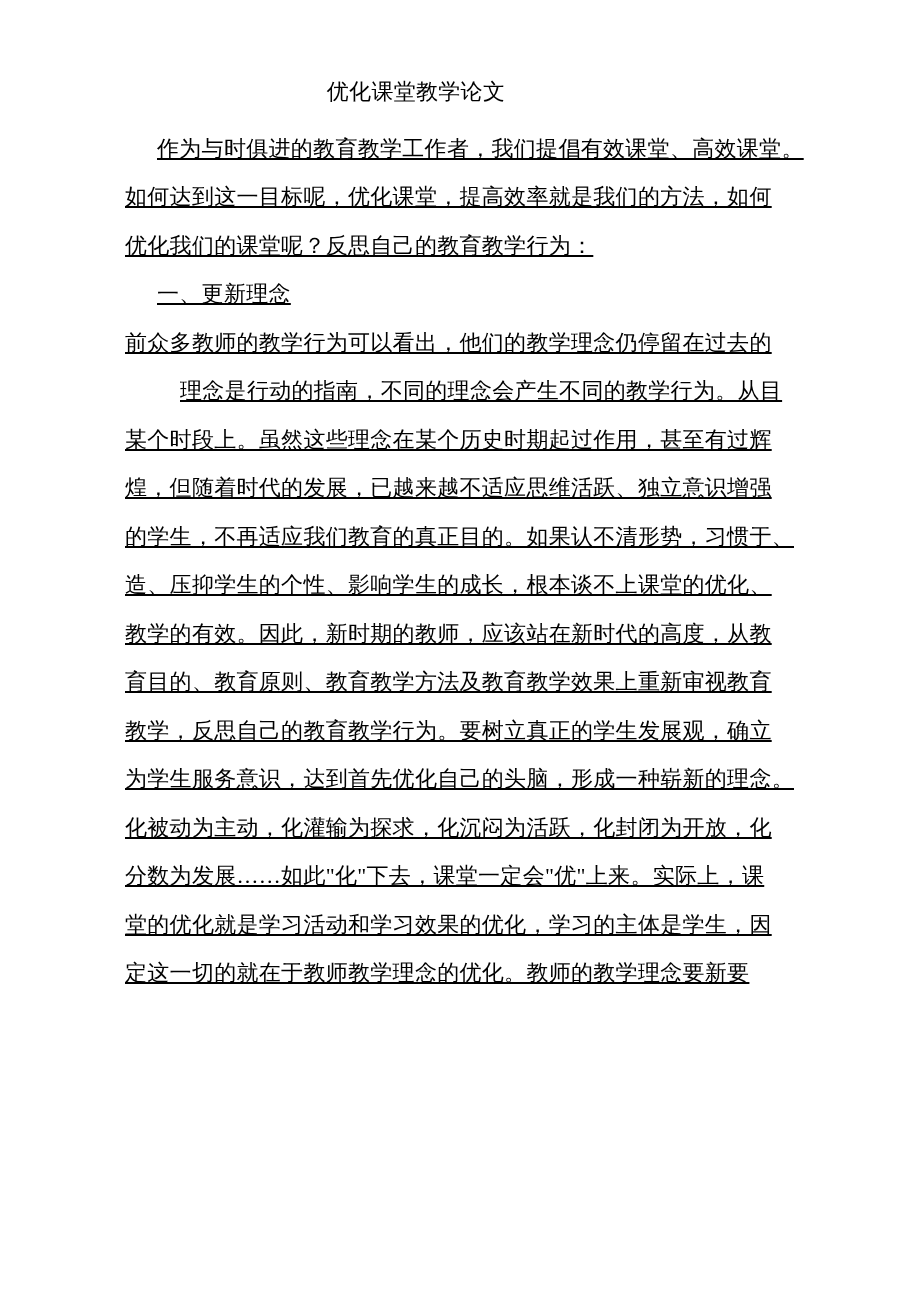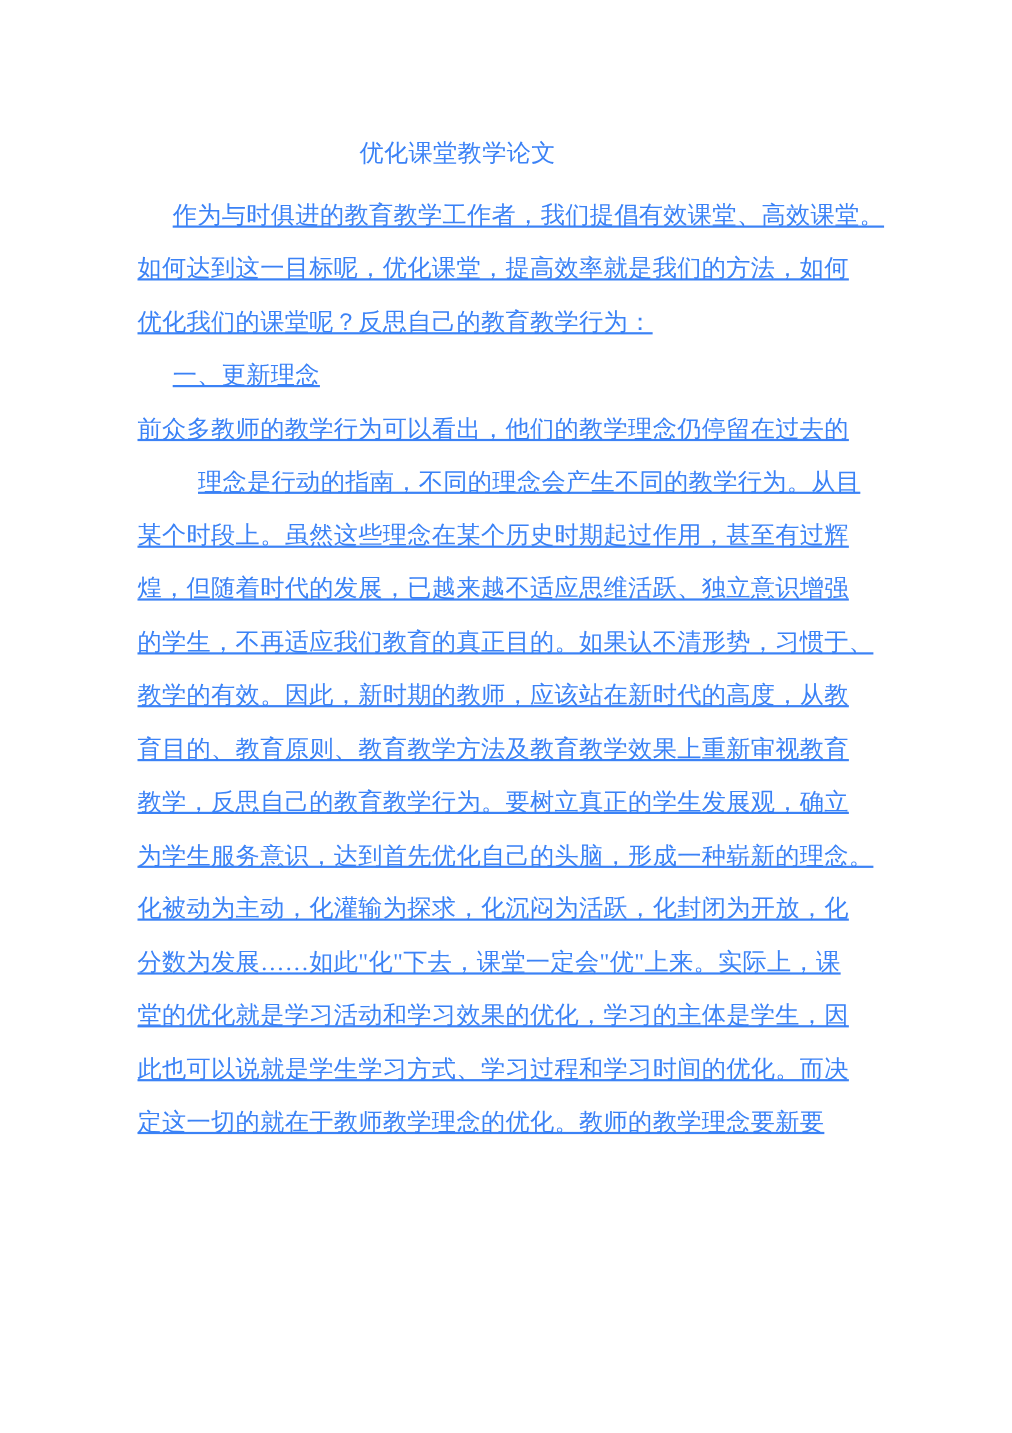--- a/index.html
+++ b/index.html
@@ -5,26 +5,26 @@
   html, body {
     margin: 0;
     padding: 0;
     background: #ffffff;
   }
   .page {
     position: relative;
     width: 840px;
     height: 1303px;
     background: #ffffff;
-    color: #3b82f6;
+    color: #000000;
     font-family: "Liberation Serif", "DejaVu Serif", serif;
     font-size: 22px;
     line-height: 48.5px;
     box-sizing: border-box;
-    padding: 115px 160px 0 125px;
+    padding: 68px 160px 0 125px;
     overflow: hidden;
   }
   .doc-title {
     text-align: center;
     margin-left: 27px;     
     margin-bottom: 8px;
     white-space: nowrap;
     letter-spacing: 0.3px;
   }
   .line {
@@ -43,23 +43,23 @@
   <div id="doc-body">
       <div class="line indent-small">作为与时俱进的教育教学工作者，我们提倡有效课堂、高效课堂。</div>
       <div class="line">如何达到这一目标呢，优化课堂，提高效率就是我们的方法，如何</div>
       <div class="line">优化我们的课堂呢？反思自己的教育教学行为：</div>
       <div class="line indent-small">一、更新理念</div>
       <div class="line">前众多教师的教学行为可以看出，他们的教学理念仍停留在过去的</div>
       <div class="line indent-large">理念是行动的指南，不同的理念会产生不同的教学行为。从目</div>
       <div class="line">某个时段上。虽然这些理念在某个历史时期起过作用，甚至有过辉</div>
       <div class="line">煌，但随着时代的发展，已越来越不适应思维活跃、独立意识增强</div>
       <div class="line">的学生，不再适应我们教育的真正目的。如果认不清形势，习惯于、</div>
+      <div class="line">造、压抑学生的个性、影响学生的成长，根本谈不上课堂的优化、</div>
       <div class="line">教学的有效。因此，新时期的教师，应该站在新时代的高度，从教</div>
       <div class="line">育目的、教育原则、教育教学方法及教育教学效果上重新审视教育</div>
       <div class="line">教学，反思自己的教育教学行为。要树立真正的学生发展观，确立</div>
       <div class="line">为学生服务意识，达到首先优化自己的头脑，形成一种崭新的理念。</div>
       <div class="line">化被动为主动，化灌输为探求，化沉闷为活跃，化封闭为开放，化</div>
       <div class="line">分数为发展……如此"化"下去，课堂一定会"优"上来。实际上，课</div>
       <div class="line">堂的优化就是学习活动和学习效果的优化，学习的主体是学生，因</div>
-      <div class="line">此也可以说就是学生学习方式、学习过程和学习时间的优化。而决</div>
       <div class="line">定这一切的就在于教师教学理念的优化。教师的教学理念要新要</div>
     </div>
 </div>
 
 </body></html>

